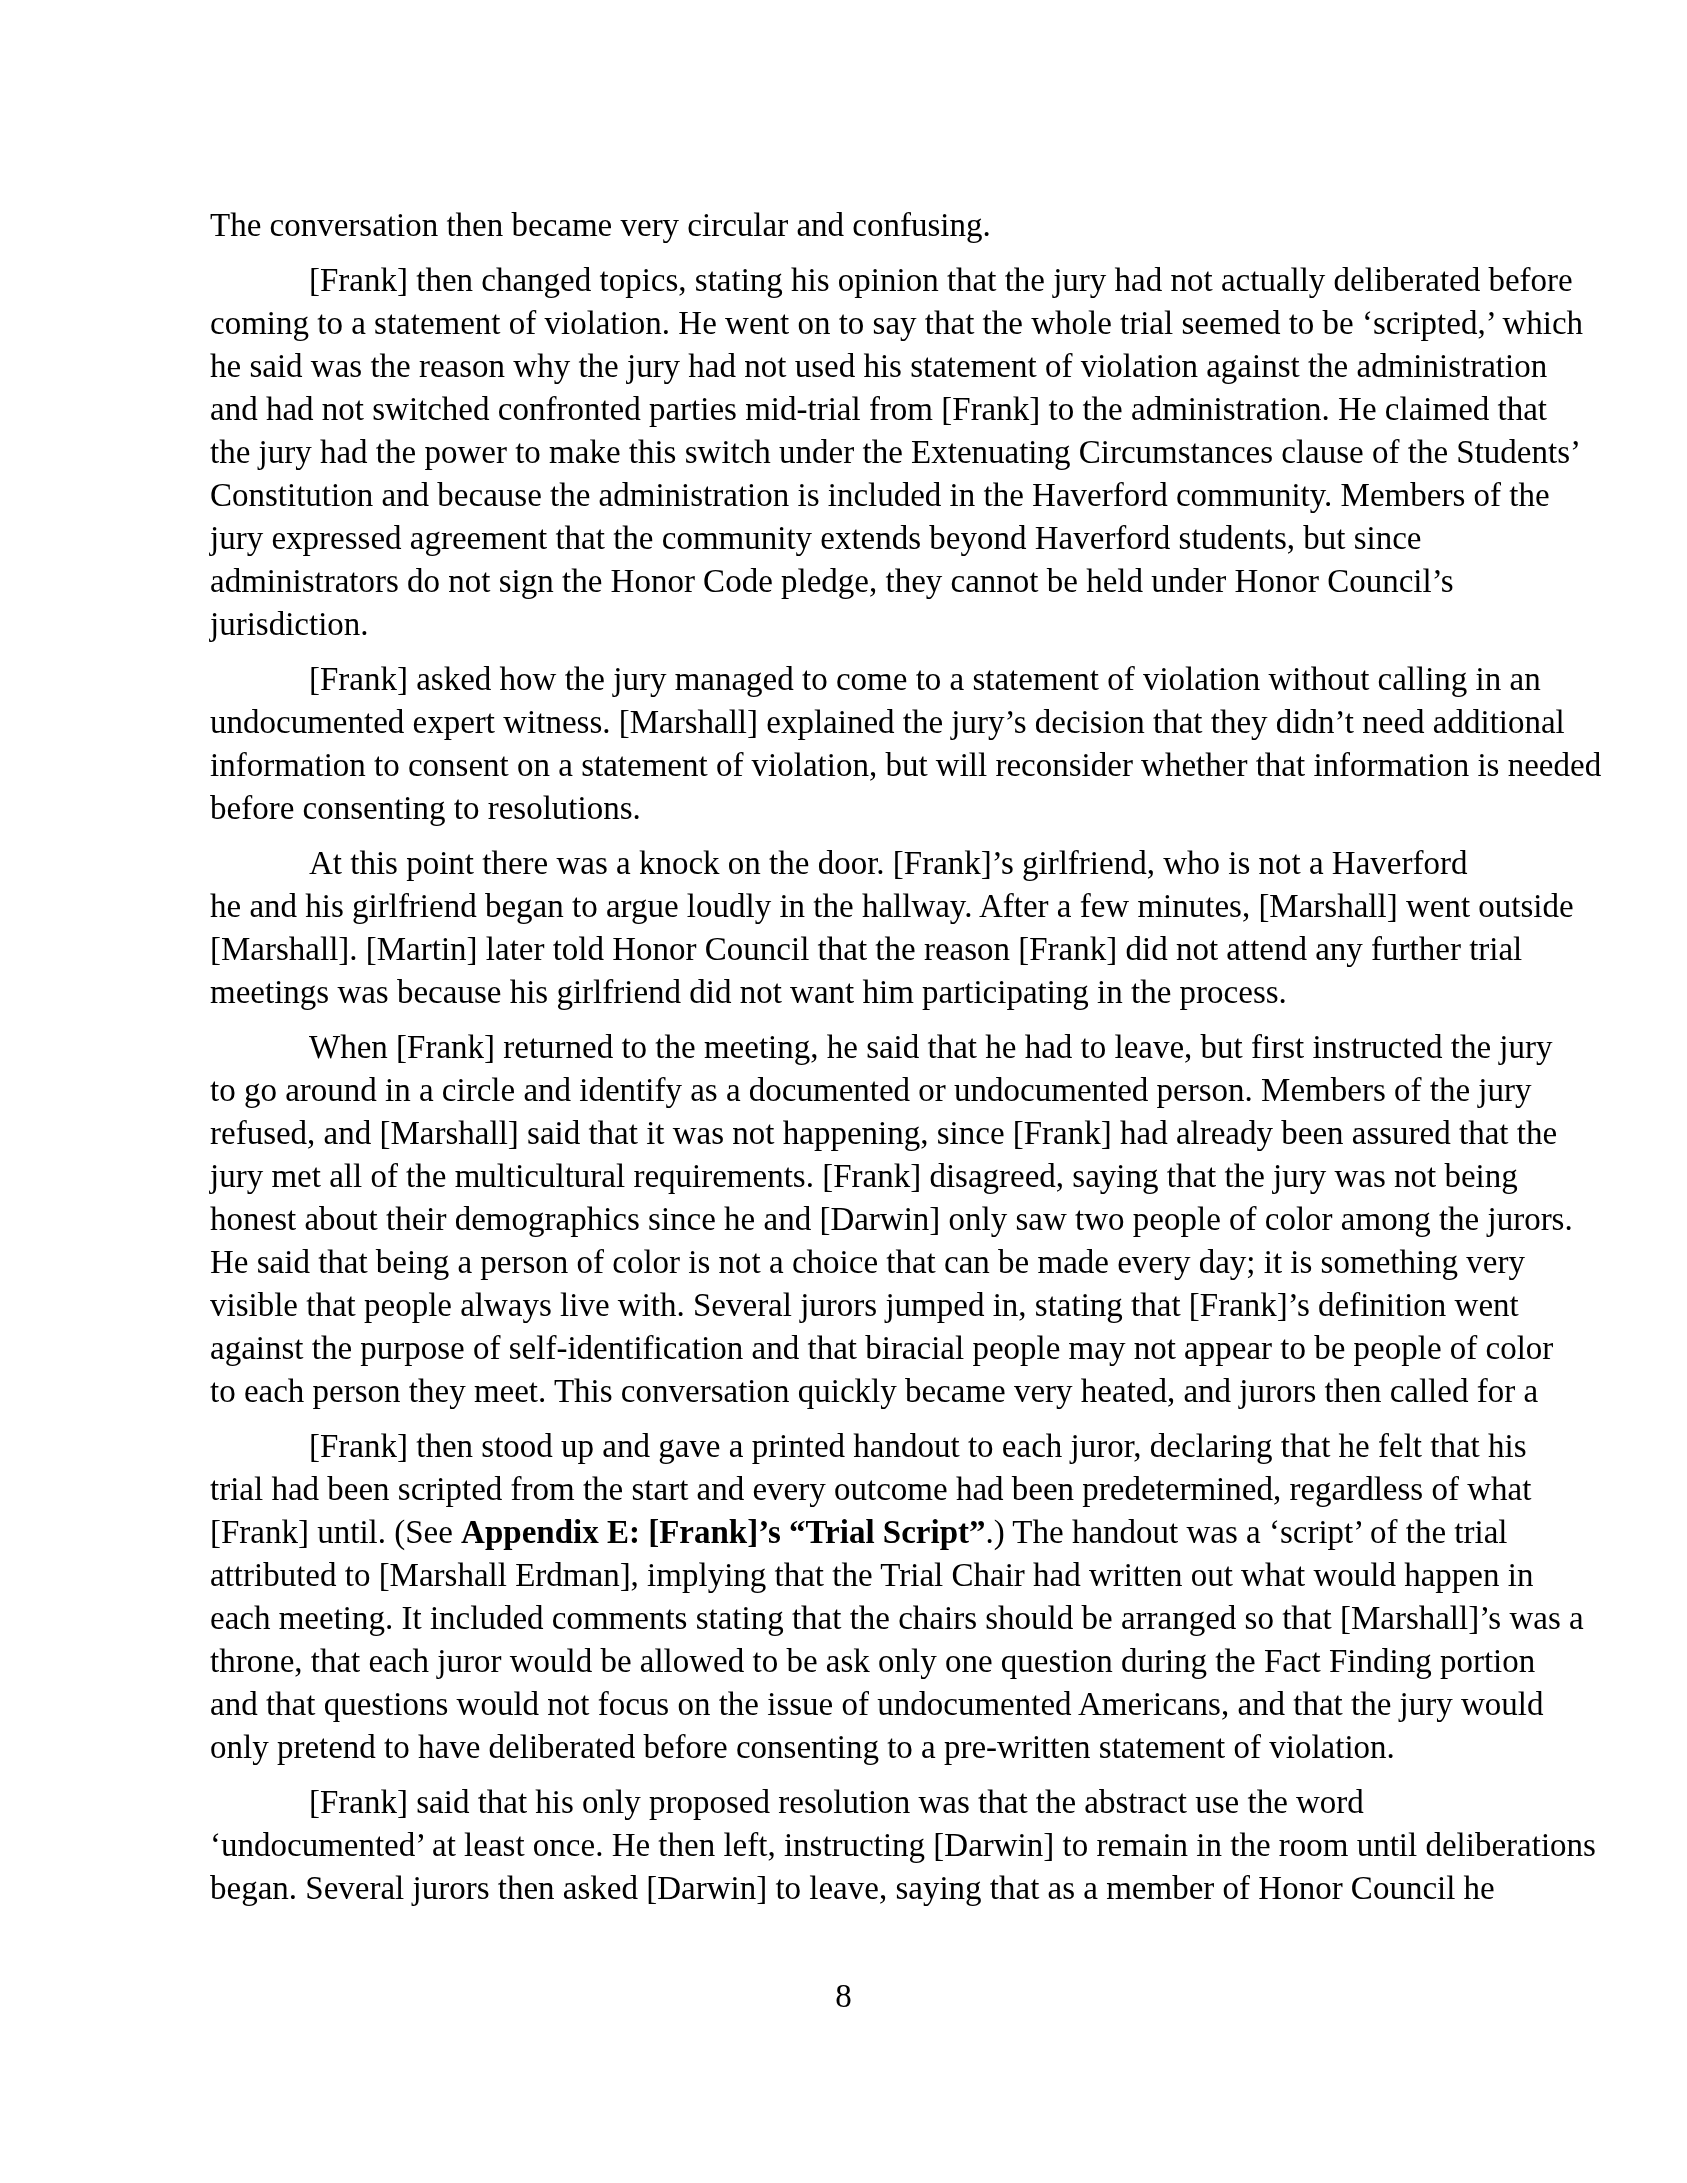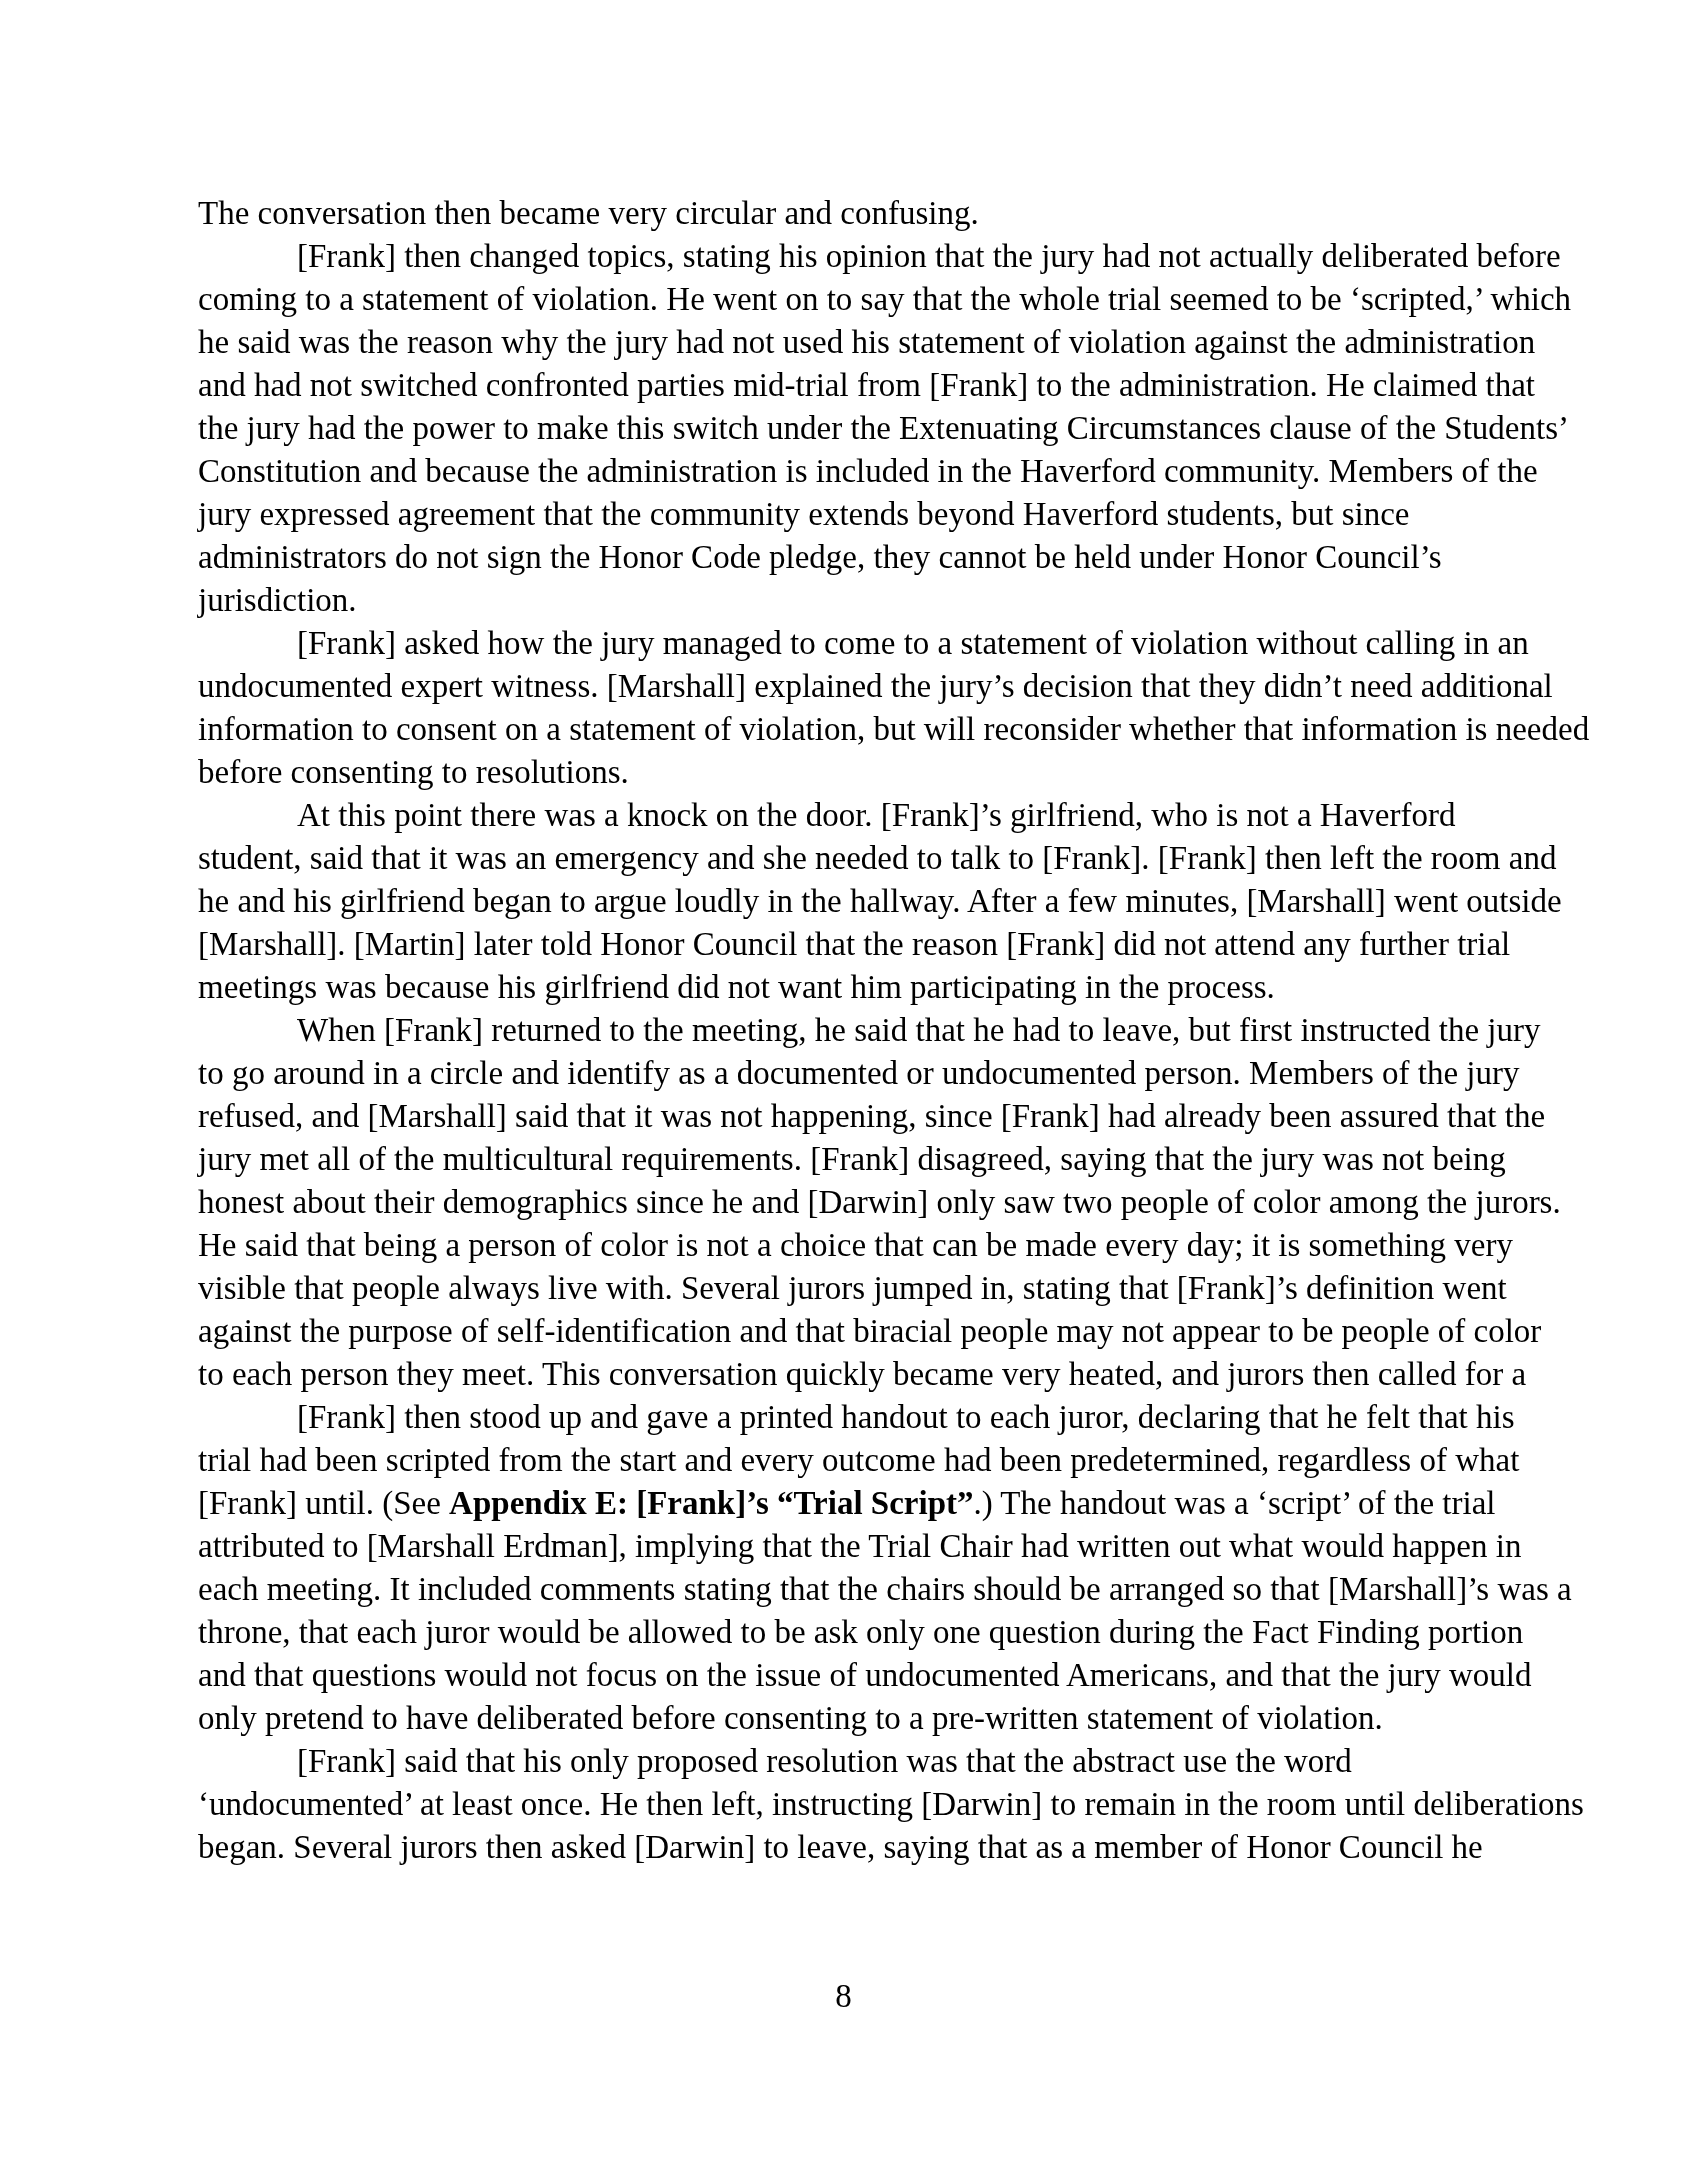--- a/index.html
+++ b/index.html
@@ -2,21 +2,21 @@
 <html style="font-size:10.6px"><head>
 <meta charset="utf-8">
 <style>
   html, body { margin:0; padding:0; background:#ffffff; }
   body { width:1687px; height:2183px; position:relative; overflow:hidden; }
   .page {
     position:absolute; left:198px; top:192px; width:1383px;
     font-family:"Liberation Serif", "DejaVu Serif", serif;
     font-size:33px; line-height:43px; color:#000;
   }
-  .para { margin:0; padding:0; }
+  .para { margin:12px; padding:0; }
   .line { display:block; white-space:nowrap; }
   .indent { padding-left:99px; }
   .bold { font-weight:bold; }
   .page-number {
     position:absolute; left:0; width:1687px; top:1978px; text-align:center;
     font-family:"Liberation Serif", "DejaVu Serif", serif; font-size:33px; color:#000;
   }
 </style>
 </head>
 <body>
@@ -41,21 +41,20 @@
 
   <p class="para">
     <span class="line indent">[Frank] asked how the jury managed to come to a statement of violation without calling in an</span>
     <span class="line">undocumented expert witness. [Marshall] explained the jury’s decision that they didn’t need additional</span>
     <span class="line">information to consent on a statement of violation, but will reconsider whether that information is needed</span>
     <span class="line">before consenting to resolutions.</span>
   </p>
 
   <p class="para">
     <span class="line indent">At this point there was a knock on the door. [Frank]’s girlfriend, who is not a Haverford</span>
-    <span class="line">student, said that it was an emergency and she needed to talk to [Frank]. [Frank] then left the room and</span>
     <span class="line">he and his girlfriend began to argue loudly in the hallway. After a few minutes, [Marshall] went outside</span>
     <span class="line">[Marshall]. [Martin] later told Honor Council that the reason [Frank] did not attend any further trial</span>
     <span class="line">meetings was because his girlfriend did not want him participating in the process.</span>
   </p>
 
   <p class="para">
     <span class="line indent">When [Frank] returned to the meeting, he said that he had to leave, but first instructed the jury</span>
     <span class="line">to go around in a circle and identify as a documented or undocumented person. Members of the jury</span>
     <span class="line">refused, and [Marshall] said that it was not happening, since [Frank] had already been assured that the</span>
     <span class="line">jury met all of the multicultural requirements. [Frank] disagreed, saying that the jury was not being</span>

